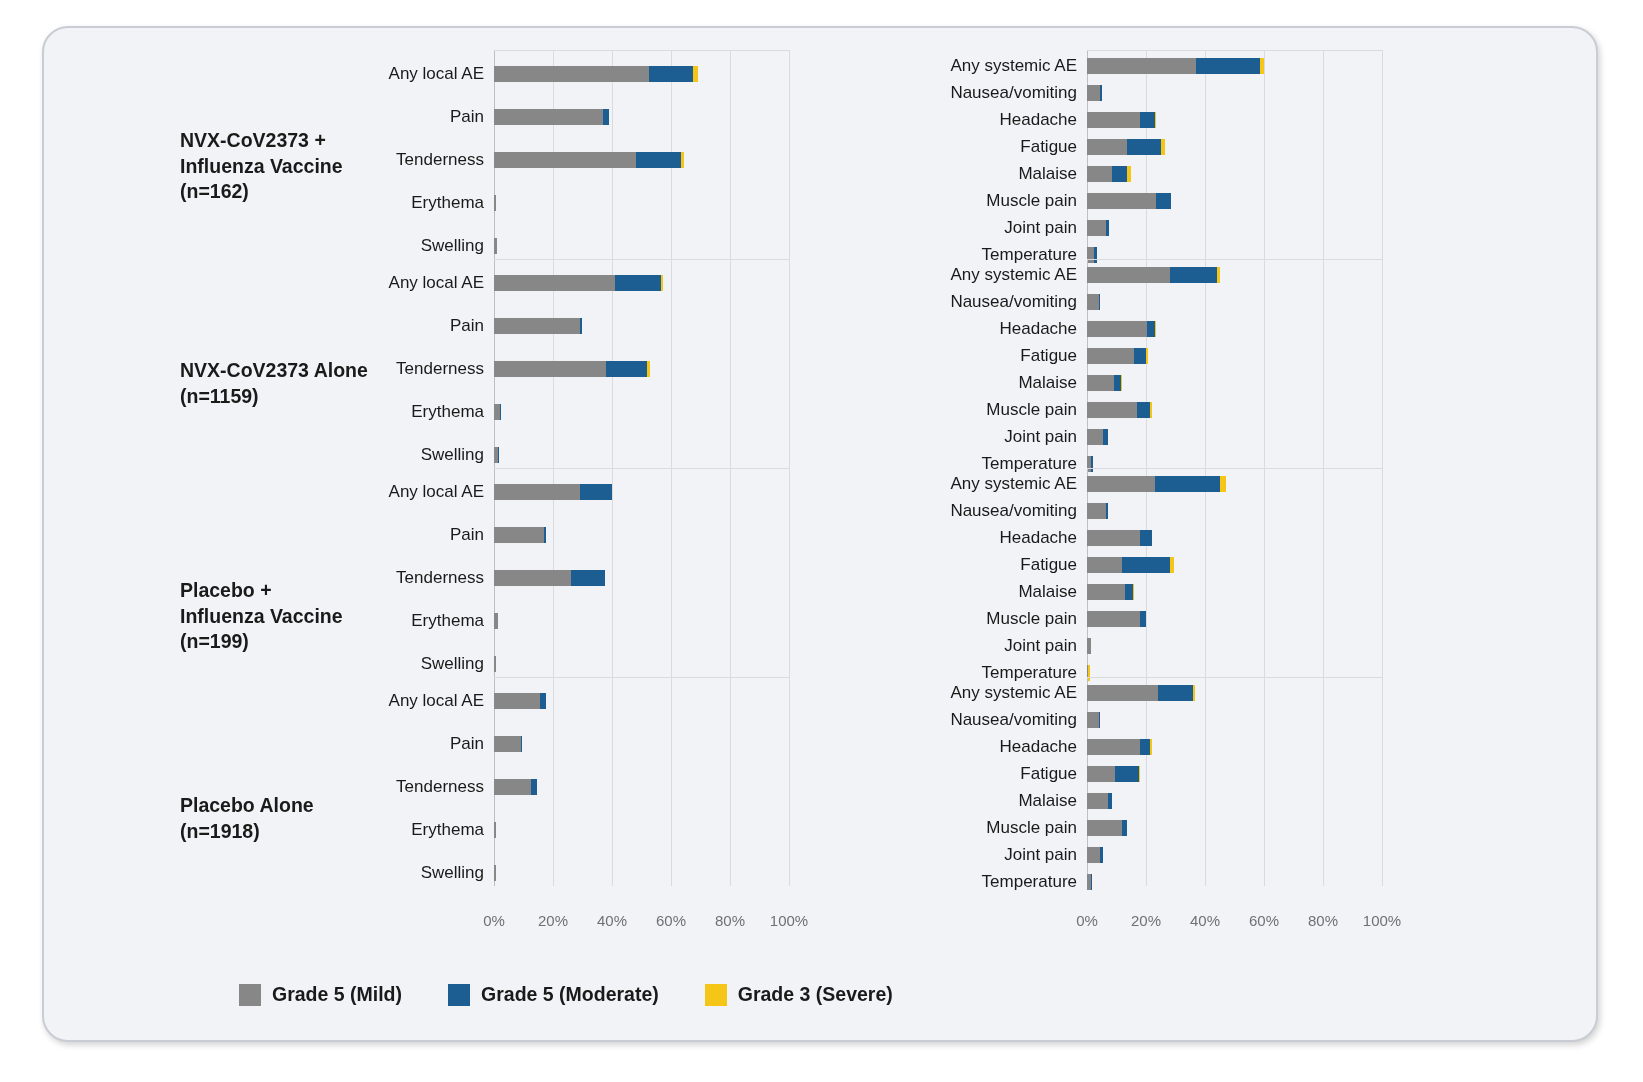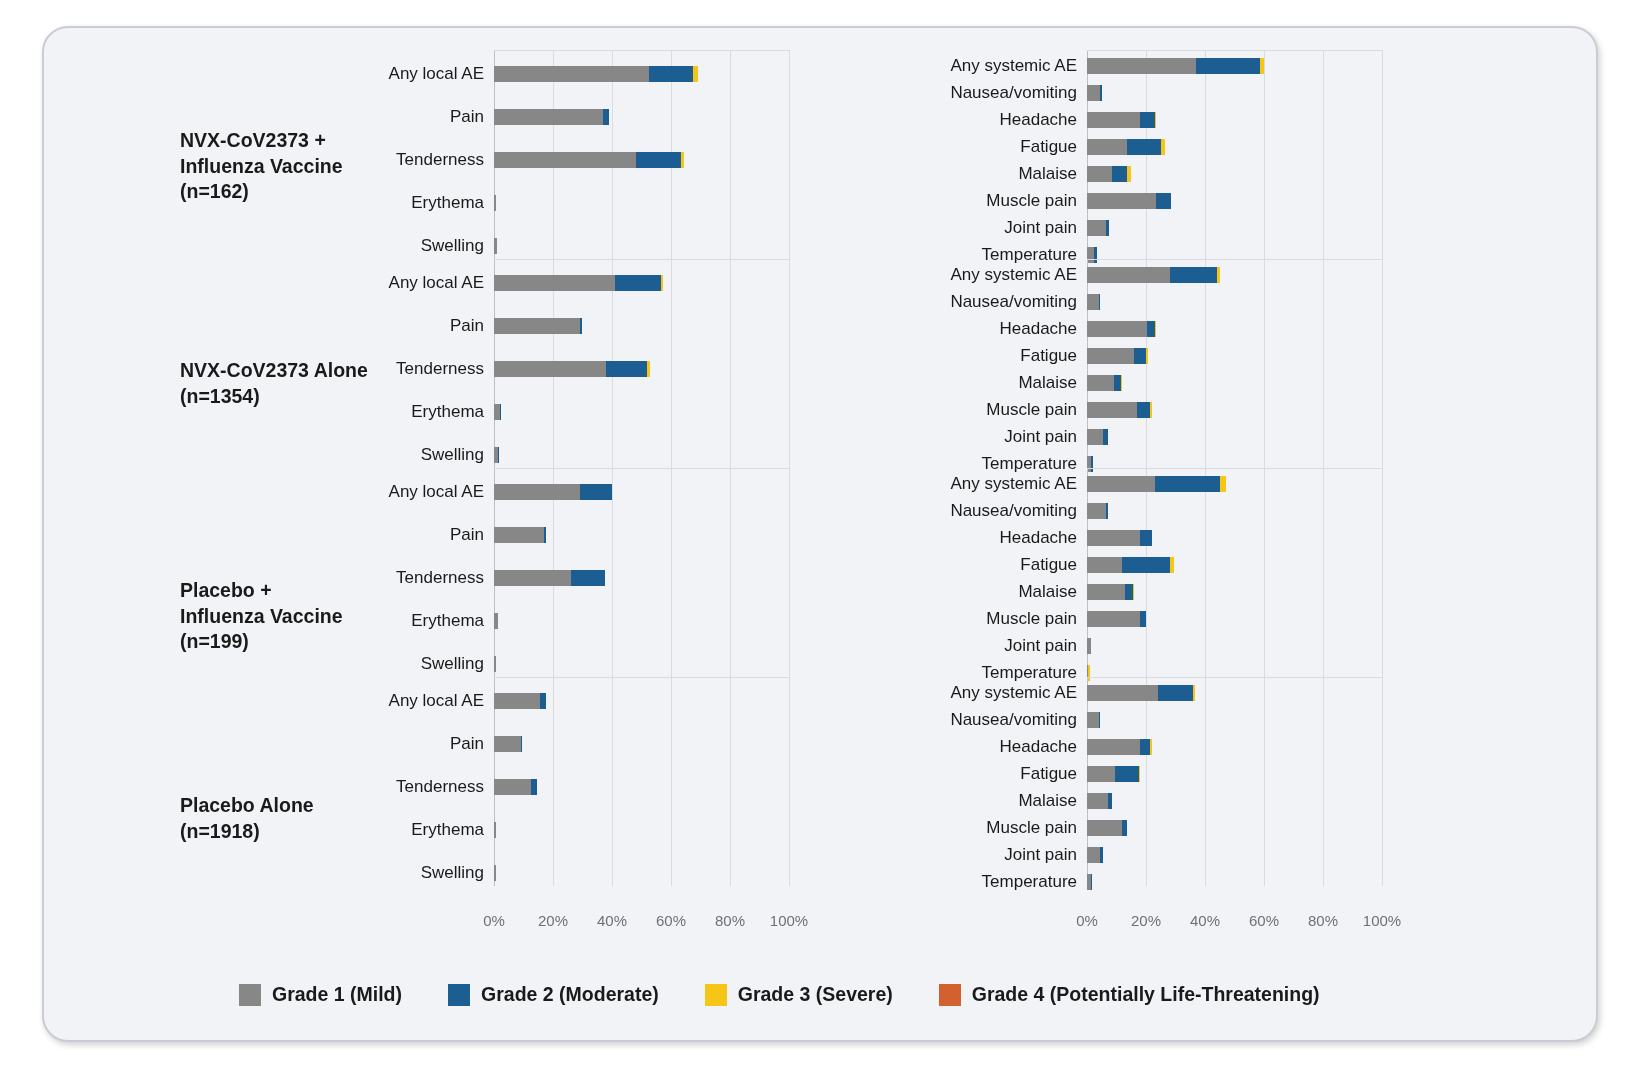--- a/index.html
+++ b/index.html
@@ -105,21 +105,21 @@
 </head>
 <body>
 
 <div id="page">
   <div id="card">
     <div id="groups">
         <div class="group-label" style="top: 100px;">NVX-CoV2373 +
 Influenza Vaccine
 (n=162)</div>
         <div class="group-label" style="top: 330px;">NVX-CoV2373 Alone
-(n=1354)</div>
+(n=1159)</div>
         <div class="group-label" style="top: 550px;">Placebo +
 Influenza Vaccine
 (n=199)</div>
         <div class="group-label" style="top: 765px;">Placebo Alone
 (n=1918)</div>
       </div>
     <div id="charts">
         <div class="panel" style="left: 450px; top: 22px; width: 295px; height: 209px;">
           <div class="axis0" style="left: 0px;"></div>
           <div class="gridline" style="left: 59px;"></div>
@@ -461,33 +461,29 @@
           <div class="row" style="top: 197px;">
             <div class="row-label">Temperature</div>
             <div class="seg" style="left: 0px; width: 3.54px; background: rgb(135, 135, 135);"></div>
             <div class="seg" style="left: 3.54px; width: 1.5px; background: rgb(28, 94, 145);"></div>
           </div>
         </div>
       </div>
     <div class="legend" id="legend">
         <div class="legend-item">
           <span class="legend-swatch" style="background: rgb(135, 135, 135);"></span>
-          <span class="legend-text">Grade 1 (Mild)</span>
+          <span class="legend-text">Grade 5 (Mild)</span>
         </div>
         <div class="legend-item">
           <span class="legend-swatch" style="background: rgb(28, 94, 145);"></span>
-          <span class="legend-text">Grade 2 (Moderate)</span>
+          <span class="legend-text">Grade 5 (Moderate)</span>
         </div>
         <div class="legend-item">
           <span class="legend-swatch" style="background: rgb(245, 197, 24);"></span>
           <span class="legend-text">Grade 3 (Severe)</span>
-        </div>
-        <div class="legend-item">
-          <span class="legend-swatch" style="background: rgb(210, 97, 47);"></span>
-          <span class="legend-text">Grade 4 (Potentially Life-Threatening)</span>
         </div>
       </div>
   <div class="tick" style="left: 450px; top: 884px;">0%</div>
       <div class="tick" style="left: 509px; top: 884px;">20%</div>
       <div class="tick" style="left: 568px; top: 884px;">40%</div>
       <div class="tick" style="left: 627px; top: 884px;">60%</div>
       <div class="tick" style="left: 686px; top: 884px;">80%</div>
       <div class="tick" style="left: 745px; top: 884px;">100%</div>
       <div class="tick" style="left: 1043px; top: 884px;">0%</div>
       <div class="tick" style="left: 1102px; top: 884px;">20%</div>

